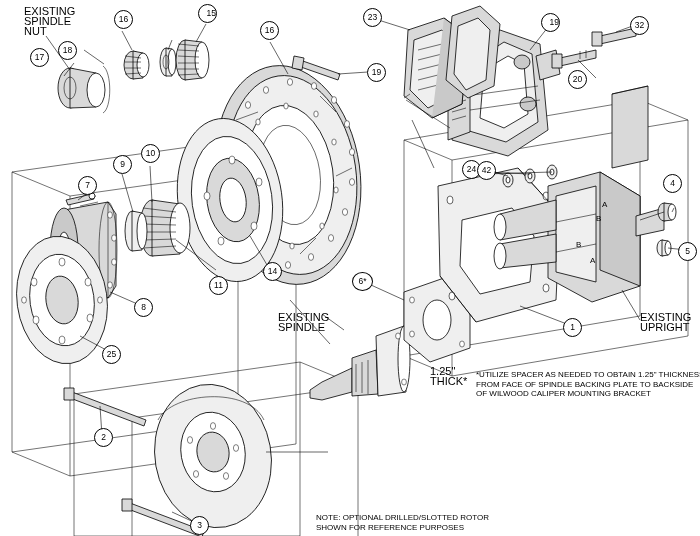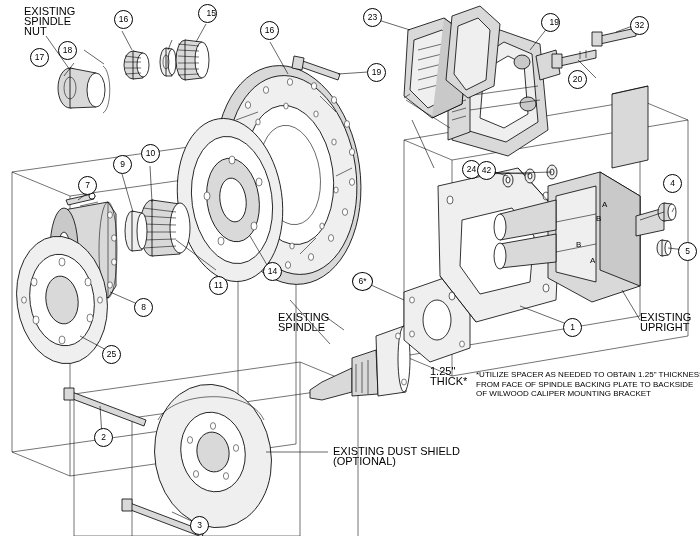--- a/index.html
+++ b/index.html
@@ -469,24 +469,24 @@
 
   <div class="lbl" style="left:24px;top:6px;">EXISTING
 SPINDLE
 NUT</div>
   <div class="lbl" style="left:278px;top:312px;">EXISTING
 SPINDLE</div>
   <div class="lbl" style="left:640px;top:312px;">EXISTING
 UPRIGHT</div>
   <div class="lbl" style="left:430px;top:366px;">1.25"
 THICK*</div>
-  <div class="lbl" style="left:333px;top:446px;">EXISTING DUST SHIELD
-(OPTIONAL)</div>
   <div class="note" style="left:476px;top:370px;">*UTILIZE SPACER AS NEEDED TO OBTAIN 1.25" THICKNESS
 FROM FACE OF SPINDLE BACKING PLATE TO BACKSIDE
 OF WILWOOD CALIPER MOUNTING BRACKET</div>
+  <div class="note" style="left:316px;top:513px;">NOTE: OPTIONAL DRILLED/SLOTTED ROTOR
+SHOWN FOR REFERENCE PURPOSES</div>
 
   <div class="lbl" style="left:602px;top:200px;font-size:8px;">A</div>
   <div class="lbl" style="left:596px;top:214px;font-size:8px;">B</div>
   <div class="lbl" style="left:576px;top:240px;font-size:8px;">B</div>
   <div class="lbl" style="left:590px;top:256px;font-size:8px;">A</div>
 
 </div>
 
 </body></html>

